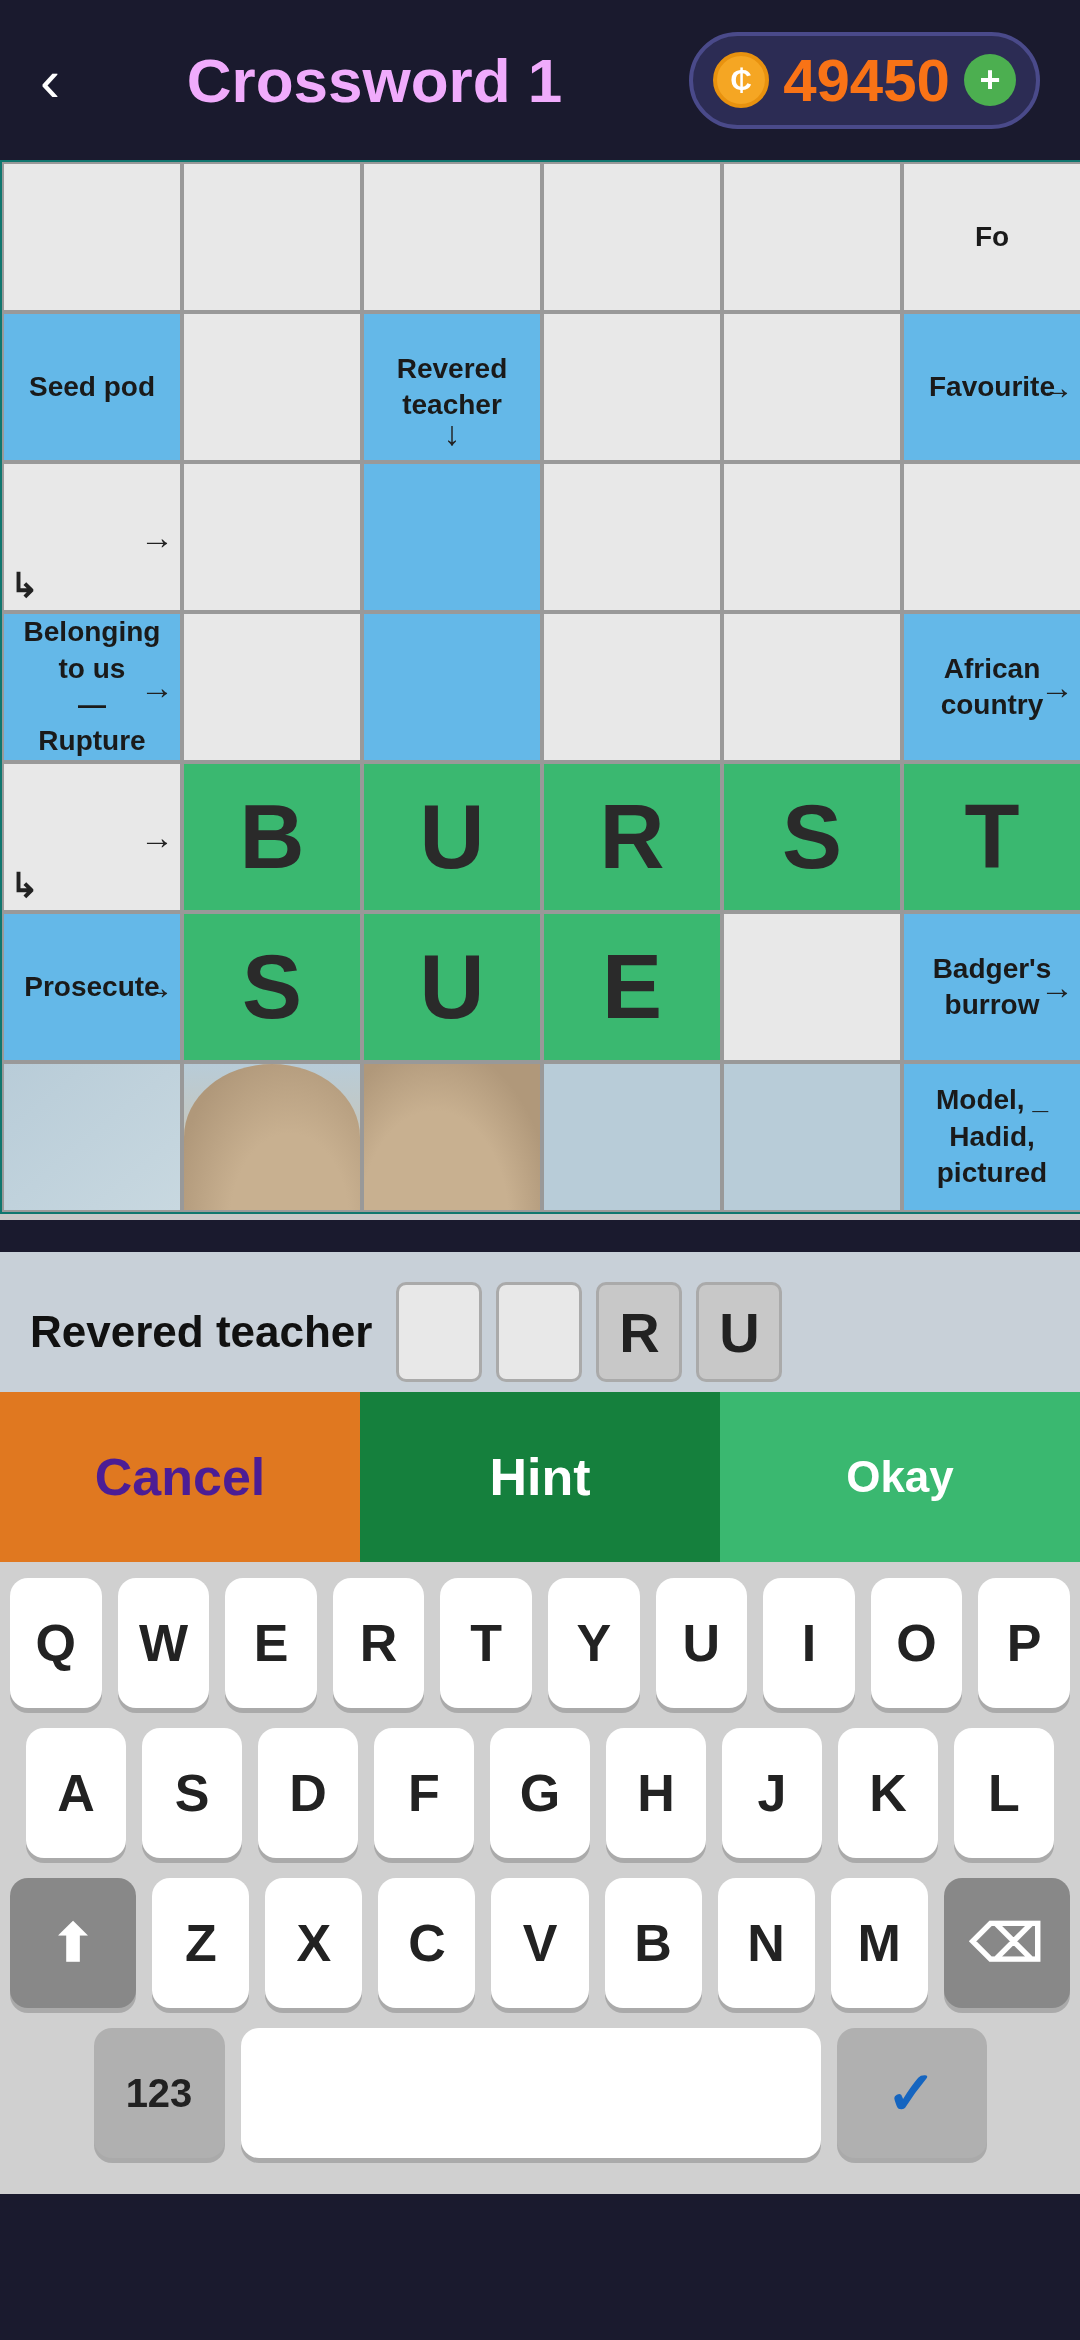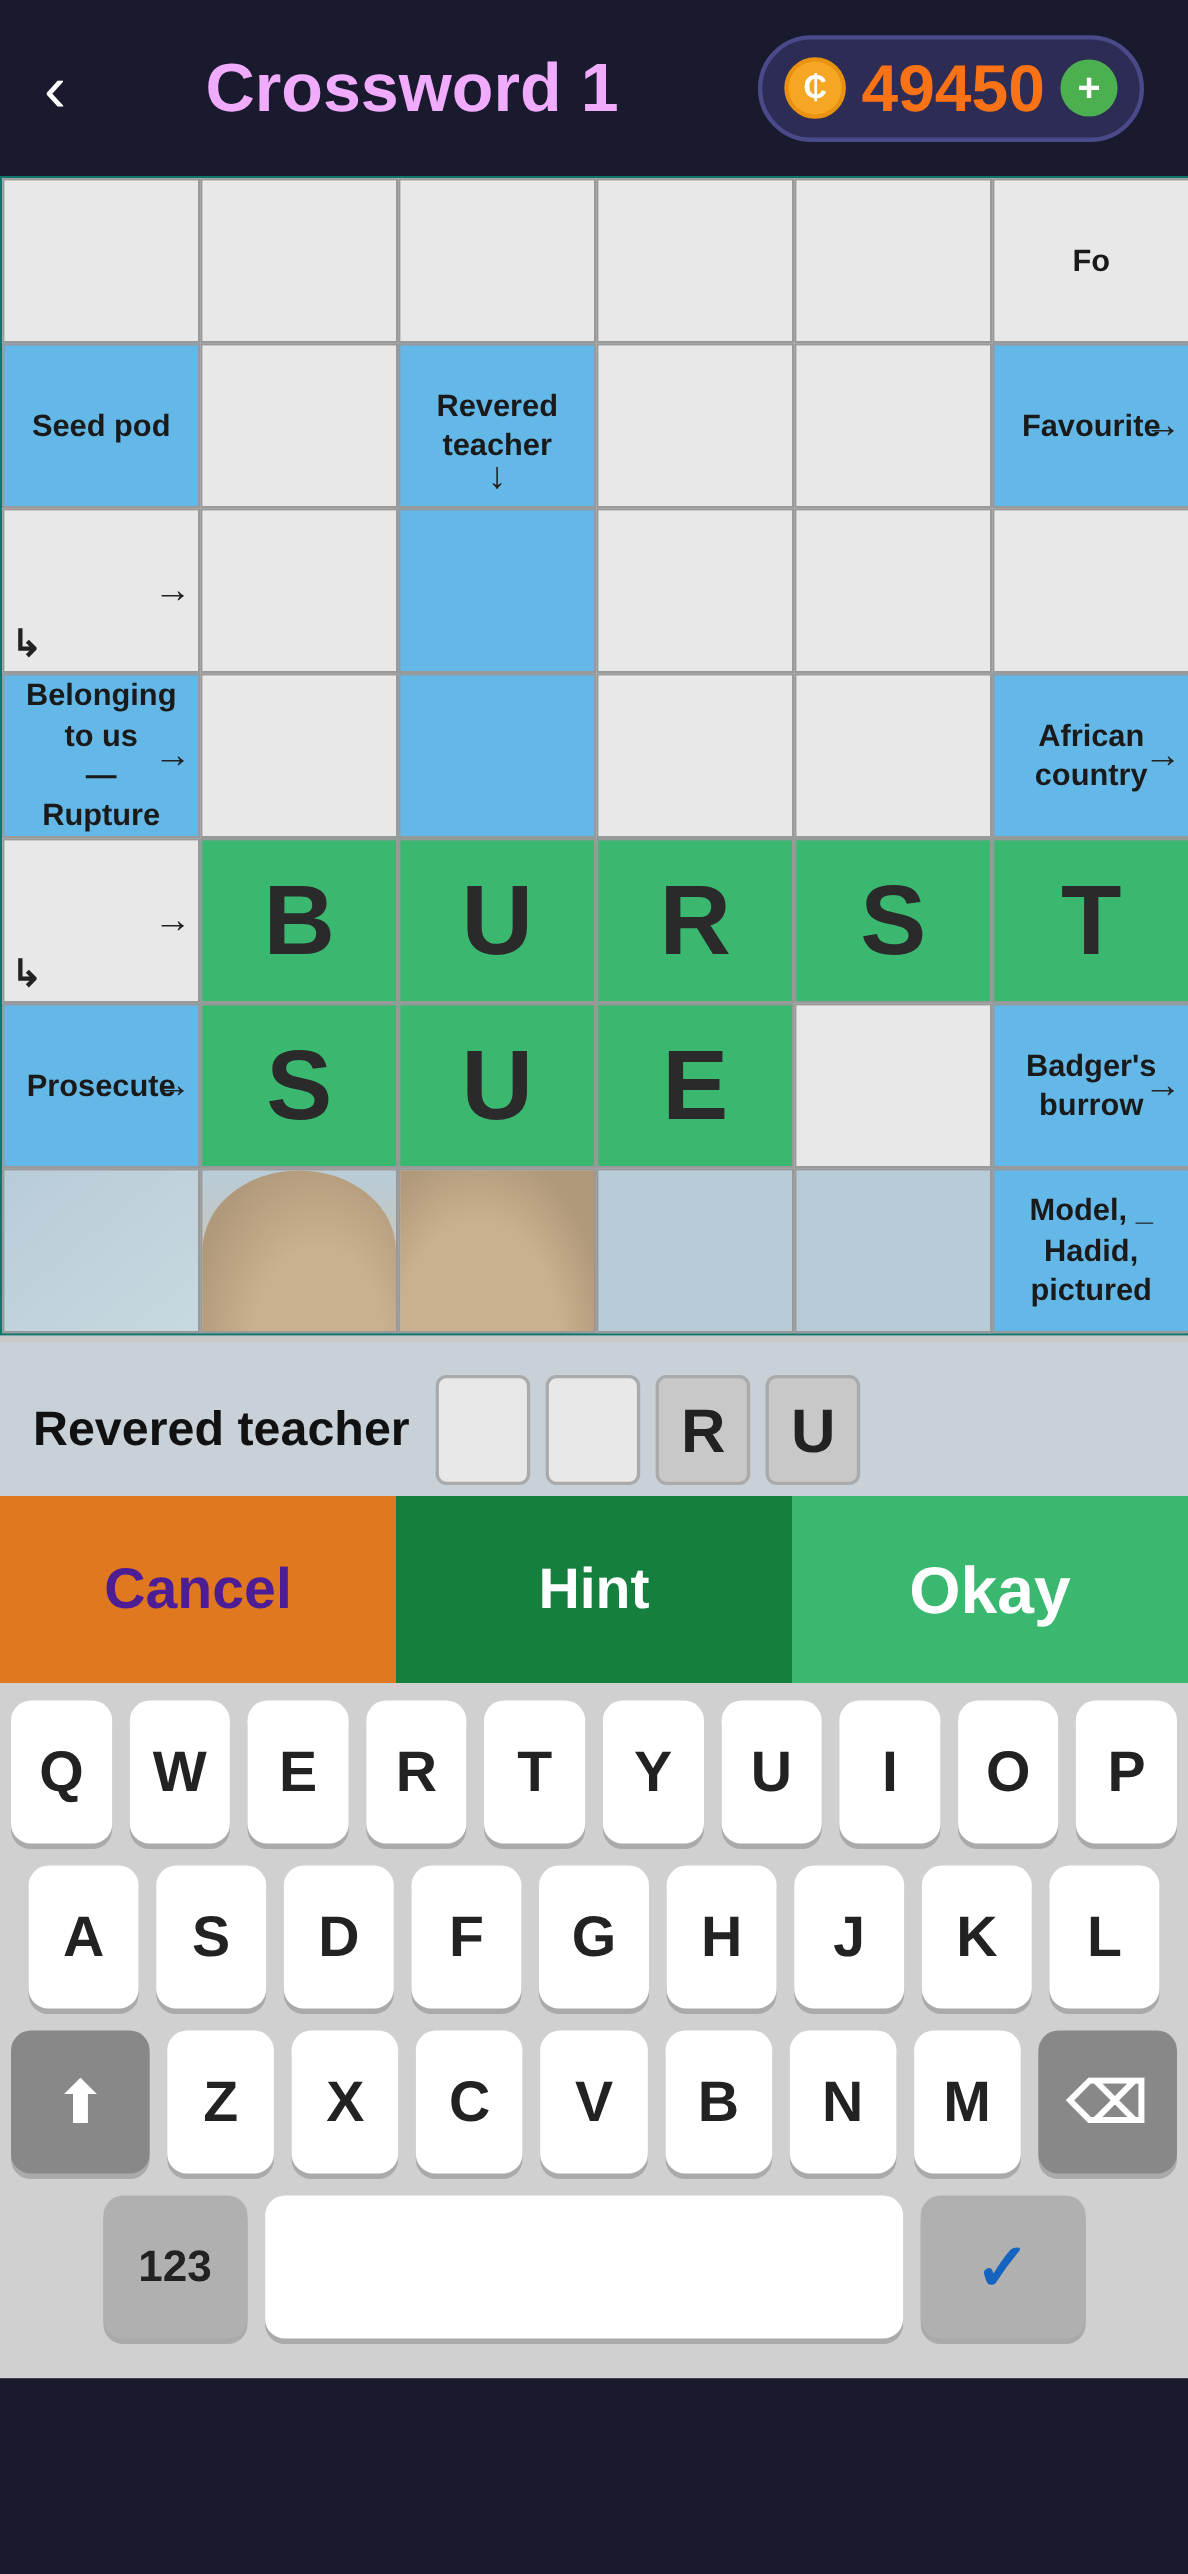--- a/index.html
+++ b/index.html
@@ -172,21 +172,21 @@
       font-weight: bold;
       color: white;
       cursor: pointer;
     }
     .okay-btn {
       flex: 1;
       background: #3ab870;
       display: flex;
       align-items: center;
       justify-content: center;
-      font-size: 60px;
+      font-size: 44px;
       font-weight: bold;
       color: white;
       cursor: pointer;
     }
 
     
     .keyboard {
       background: #d0d0d0;
       padding: 16px 10px;
     }
@@ -352,21 +352,21 @@
     </div>
     <div class="cell cell-light" style="background:#b8ccd8;"></div>
     <div class="cell cell-light" style="background:#b8ccd8;"></div>
     <div class="cell cell-blue">
       <span class="clue-text">Model, _<br>Hadid,<br>pictured</span>
     </div>
 
   </div>
 </div>
 
-<div style="background:#c8d0d8;width:1080px;padding:30px 30px 10px 30px;">
+<div style="background:#c8d0d8;width:1080px;padding:30px 30px 10px 30px;margin-top:32px;">
   <div style="display:flex;align-items:center;gap:24px;">
     <span style="font-size:44px;font-weight:bold;color:#111;flex-shrink:0;">Revered teacher</span>
     <div style="display:flex;gap:14px;">
       <div class="letter-box"></div>
       <div class="letter-box"></div>
       <div class="letter-box filled">R</div>
       <div class="letter-box filled">U</div>
     </div>
   </div>
 </div>

